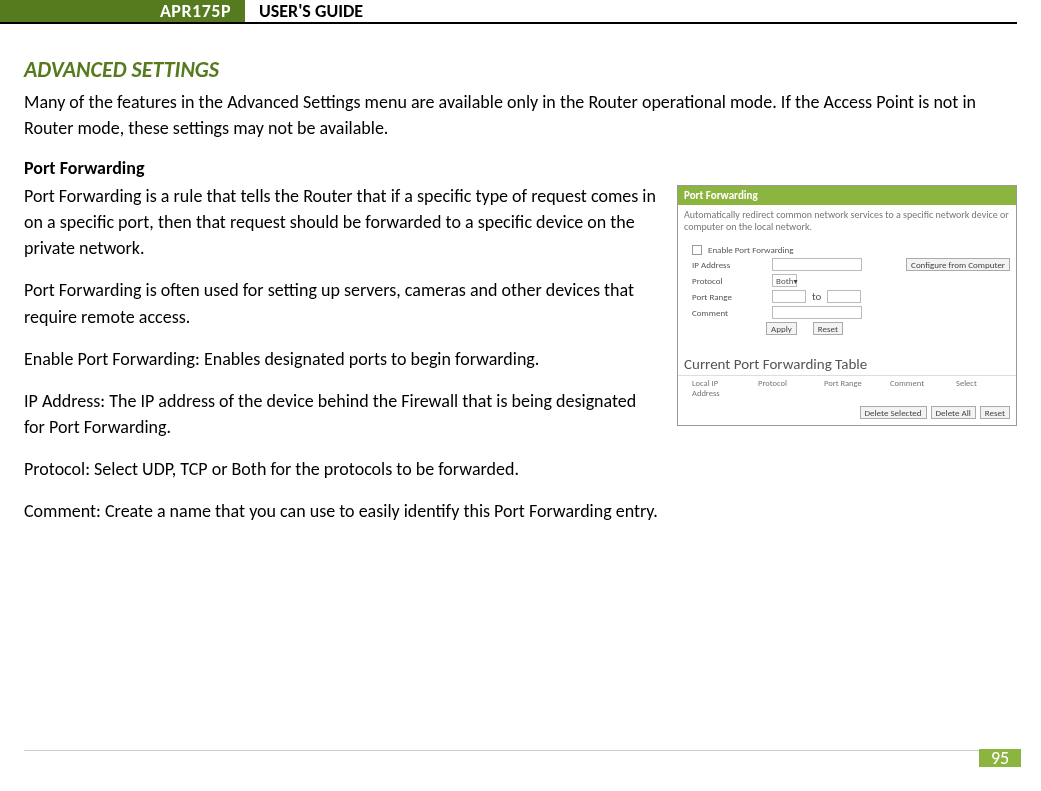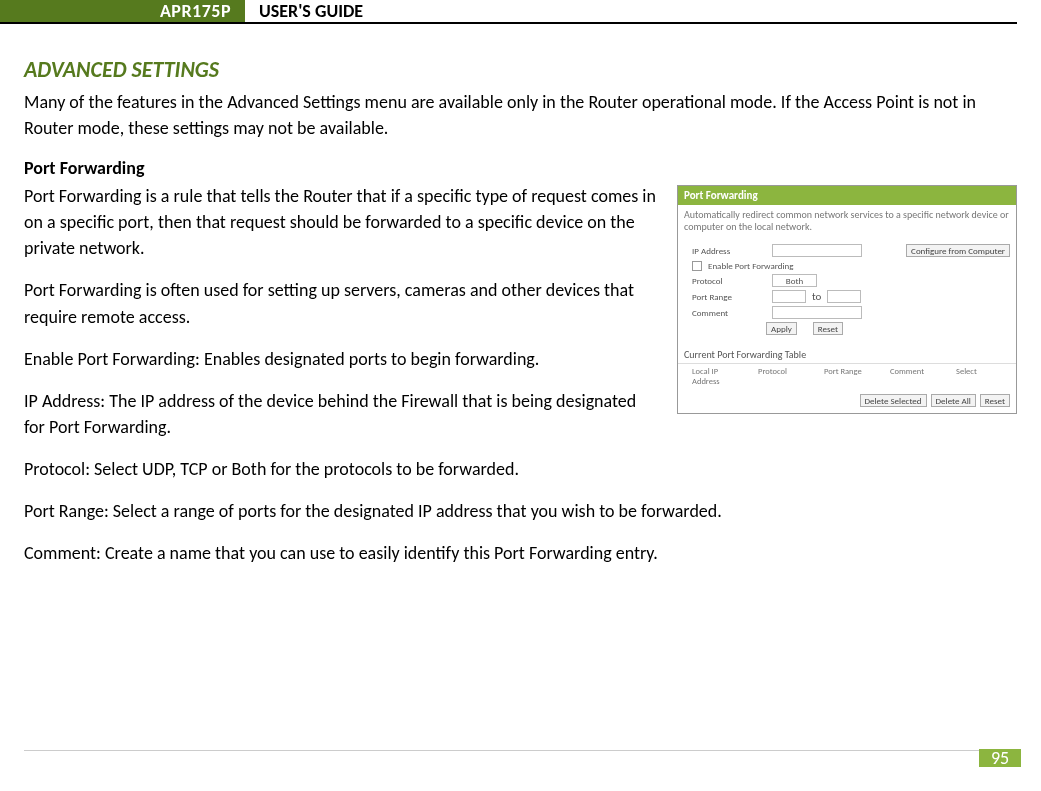--- a/index.html
+++ b/index.html
@@ -17,26 +17,26 @@
 
   .float-wrap { }
   .shot { float:right; width:340px; border:1px solid #999; margin: 2px 0 10px 18px; background:#fff; font-size:9px; color:#555; }
   .shot-hdr { background:#8cb53f; color:#fff; font-weight:bold; font-size:11px; padding:3px 6px; }
   .shot-desc { padding:4px 6px 6px 6px; font-size:10px; color:#777; line-height:1.2; }
   .shot-body { padding:2px 6px 6px 14px; }
   .shot-row { display:flex; align-items:center; gap:6px; margin:3px 0; }
   .shot-row .lbl { width:74px; font-size:9px; color:#555; }
   .shot-row .fld { height:13px; border:1px solid #bbb; background:#fff; }
   .shot-row .w1 { width:90px; }
-  .shot-row .wsel { width:45px; display:flex; align-items:center; padding:0 3px;flex-direction:column; }
+  .shot-row .wsel { width:25px; display:flex; align-items:center; padding:0 3px; }
   .shot-row .wsm { width:34px; }
   .shot-row .sep { font-size:11px; color:#555; }
   .shot-row .btn, .shot-btn { border:1px solid #aaa; background:#f3f3f3; font-size:9px; color:#444; padding:1px 4px; line-height:1; }
   .shot-row .cfg { margin-left:auto; }
-  .shot-sub { font-size:10px; color:#555; margin:4px 0 2px 6px; }
+  .shot-sub { font-size:15px; color:#555; margin:11px 0 2px 6px; }
   .shot-table { border-top:1px solid #ddd; padding:2px 6px 4px 14px; }
   .shot-th { display:flex; gap:12px; font-size:8.5px; color:#777; }
   .shot-th span { flex:1; }
   .shot-actions { display:flex; gap:4px; justify-content:flex-end; padding:4px 6px 6px 6px; }
   .chk { width:10px; height:10px; border:1px solid #999; display:inline-block; }
   .tri { font-size:8px; color:#444; }
 
   
   .pageno-box { position:absolute; right:20px; bottom:24px; background:#8cb53f; color:#fff; width:42px; height:18px; display:flex; align-items:center; justify-content:center; font-size:18px; }
   .pageno-line { position:absolute; right:62px; left:24px; bottom:40px; border-top:1px solid #ccc; }
@@ -59,27 +59,27 @@
 
     <div class="sub-title">Port Forwarding</div>
 
     <div class="float-wrap">
 
       <div class="shot">
         <div class="shot-hdr">Port Forwarding</div>
         <div class="shot-desc">Automatically redirect common network services to a specific network device or computer on the local network.</div>
         <div class="shot-body">
           <div class="shot-row">
+            <span class="chk"></span>
+            <span class="lbl" style="width:auto;">Enable Port Forwarding</span>
+          </div>
+          <div class="shot-row">
             <span class="lbl">IP Address</span>
             <span class="fld w1"></span>
             <span class="shot-btn cfg">Configure from Computer</span>
-          </div>
-          <div class="shot-row">
-            <span class="chk"></span>
-            <span class="lbl" style="width:auto;">Enable Port Forwarding</span>
           </div>
           <div class="shot-row">
             <span class="lbl">Protocol</span>
             <span class="fld wsel">
               <span>Both</span>
               <span class="tri">▾</span>
             </span>
           </div>
           <div class="shot-row">
             <span class="lbl">Port Range</span>
@@ -113,21 +113,20 @@
         </div>
       </div>
 
       <div class="para">Port Forwarding is a rule that tells the Router that if a specific type of request comes in on a specific port, then that request should be forwarded to a specific device on the private network.</div>
       <div class="para">Port Forwarding is often used for setting up servers, cameras and other devices that require remote access.</div>
     </div>
 
     <div class="para">Enable Port Forwarding: Enables designated ports to begin forwarding.</div>
     <div class="para">IP Address:  The IP address of the device behind the Firewall that is being designated for Port Forwarding.</div>
     <div class="para">Protocol: Select UDP, TCP or Both for the protocols to be forwarded.</div>
-    <div class="para">Port Range: Select a range of ports for the designated IP address that you wish to be forwarded.</div>
     <div class="para">Comment: Create a name that you can use to easily identify this Port Forwarding entry.</div>
 
   </div>
 
   <div class="pageno-line"></div>
   <div class="pageno-box">95</div>
 
 </div>
 
 </body></html>

